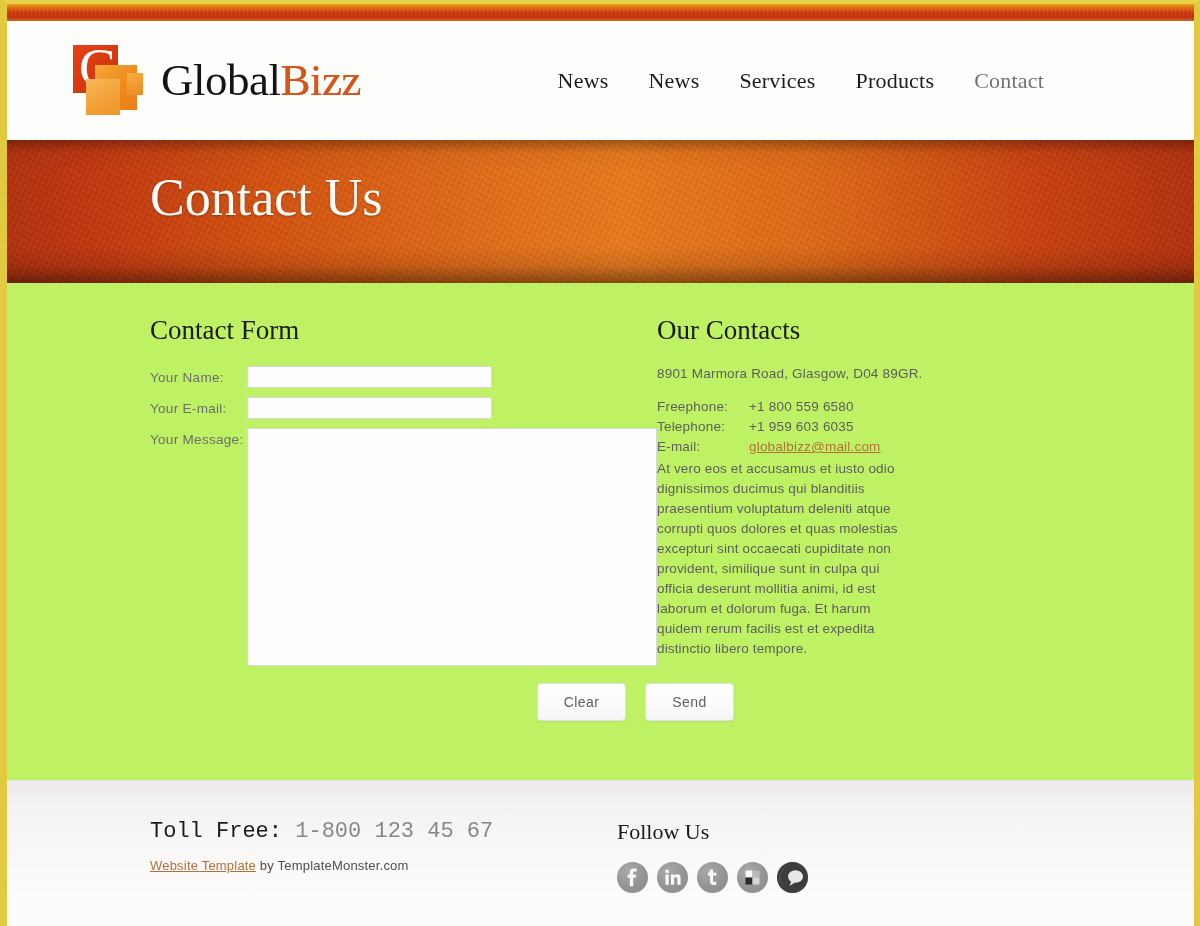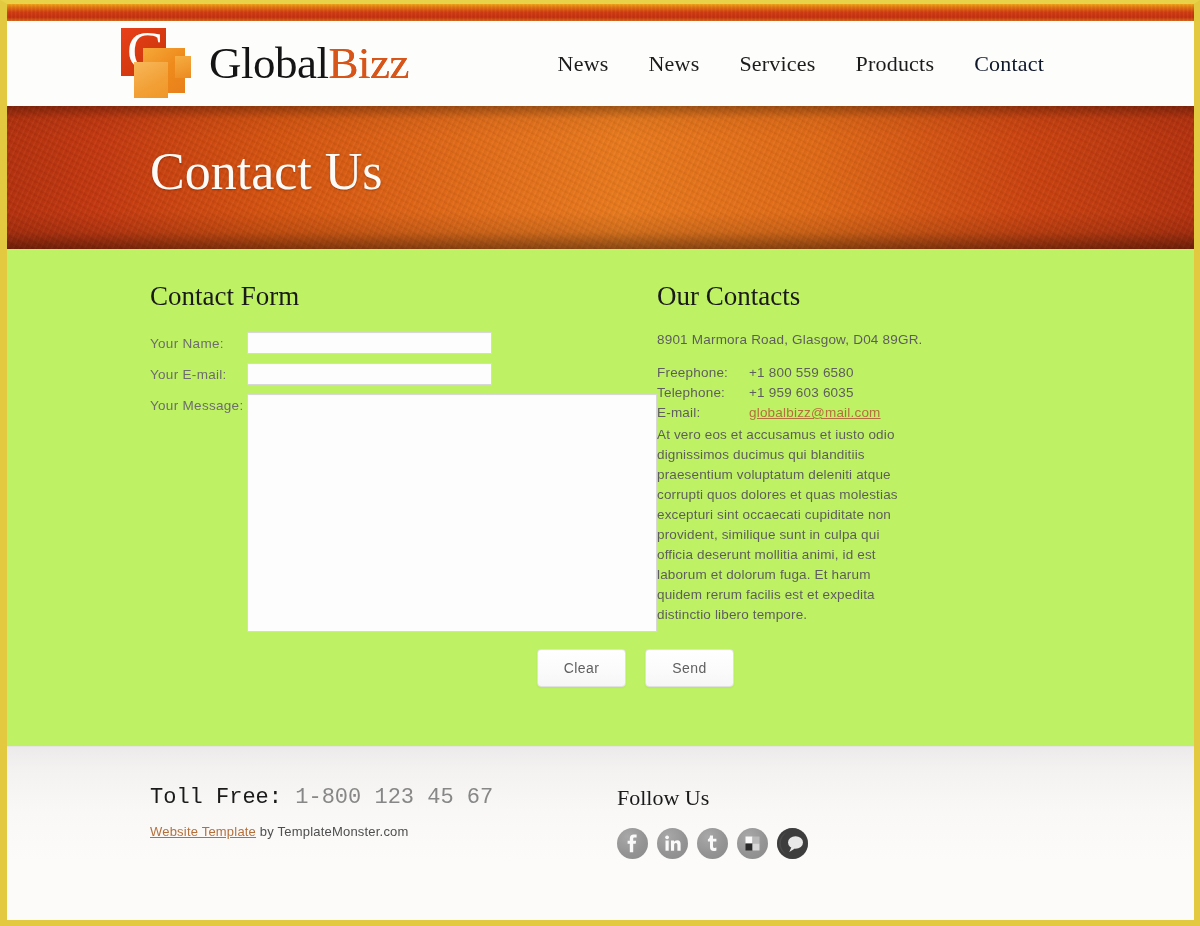--- a/index.html
+++ b/index.html
@@ -45,25 +45,25 @@
       repeating-linear-gradient(90deg,
         rgba(255,255,255,0.045) 0px,
         rgba(255,255,255,0.045) 1px,
         rgba(0,0,0,0.035) 2px,
         rgba(0,0,0,0.0) 4px);
     pointer-events: none;
   }
 
   
   .header {
-    height: 85px;
+    height: 119px;
     background: #fdfdfc;
     display: flex;
     align-items: center;
-    padding-left: 112px;
+    padding-left: 64px;
     padding-right: 130px;
   }
 
   .logo-block {
     display: flex;
     align-items: center;
     gap: 14px;
   }
 
   .logo-mark {
@@ -129,21 +129,21 @@
   }
   .nav-item {
     font-family: "Liberation Serif", serif;
     font-size: 22px;
     color: #1c1c1c;
     text-decoration: none;
     padding: 0 20px;
     letter-spacing: 0.2px;
     cursor: pointer;
   }
-  .nav-item.active { color: #0f172a; }
+  .nav-item.active { color: #737373; }
 
   
   .banner {
     position: relative;
     height: 143px;
     background:
       linear-gradient(to right,
         #b5310d 0%,
         #c4380f 8%,
         #d5530f 22%,
@@ -181,21 +181,21 @@
         rgba(0,0,0,0.04) 9%,
         rgba(0,0,0,0.0) 22%,
         rgba(0,0,0,0.0) 74%,
         rgba(0,0,0,0.10) 88%,
         rgba(0,0,0,0.40) 100%);
     pointer-events: none;
   }
   .banner-title {
     position: absolute;
     left: 143px;
-    top: 40px;
+    top: 32px;
     font-family: "Liberation Serif", serif;
     font-size: 52px;
     color: #fdfbf7;
     letter-spacing: 0px;
     line-height: 1;
     z-index: 2;
     text-shadow: 0 1px 2px rgba(90,25,0,0.45);
   }
 
   

